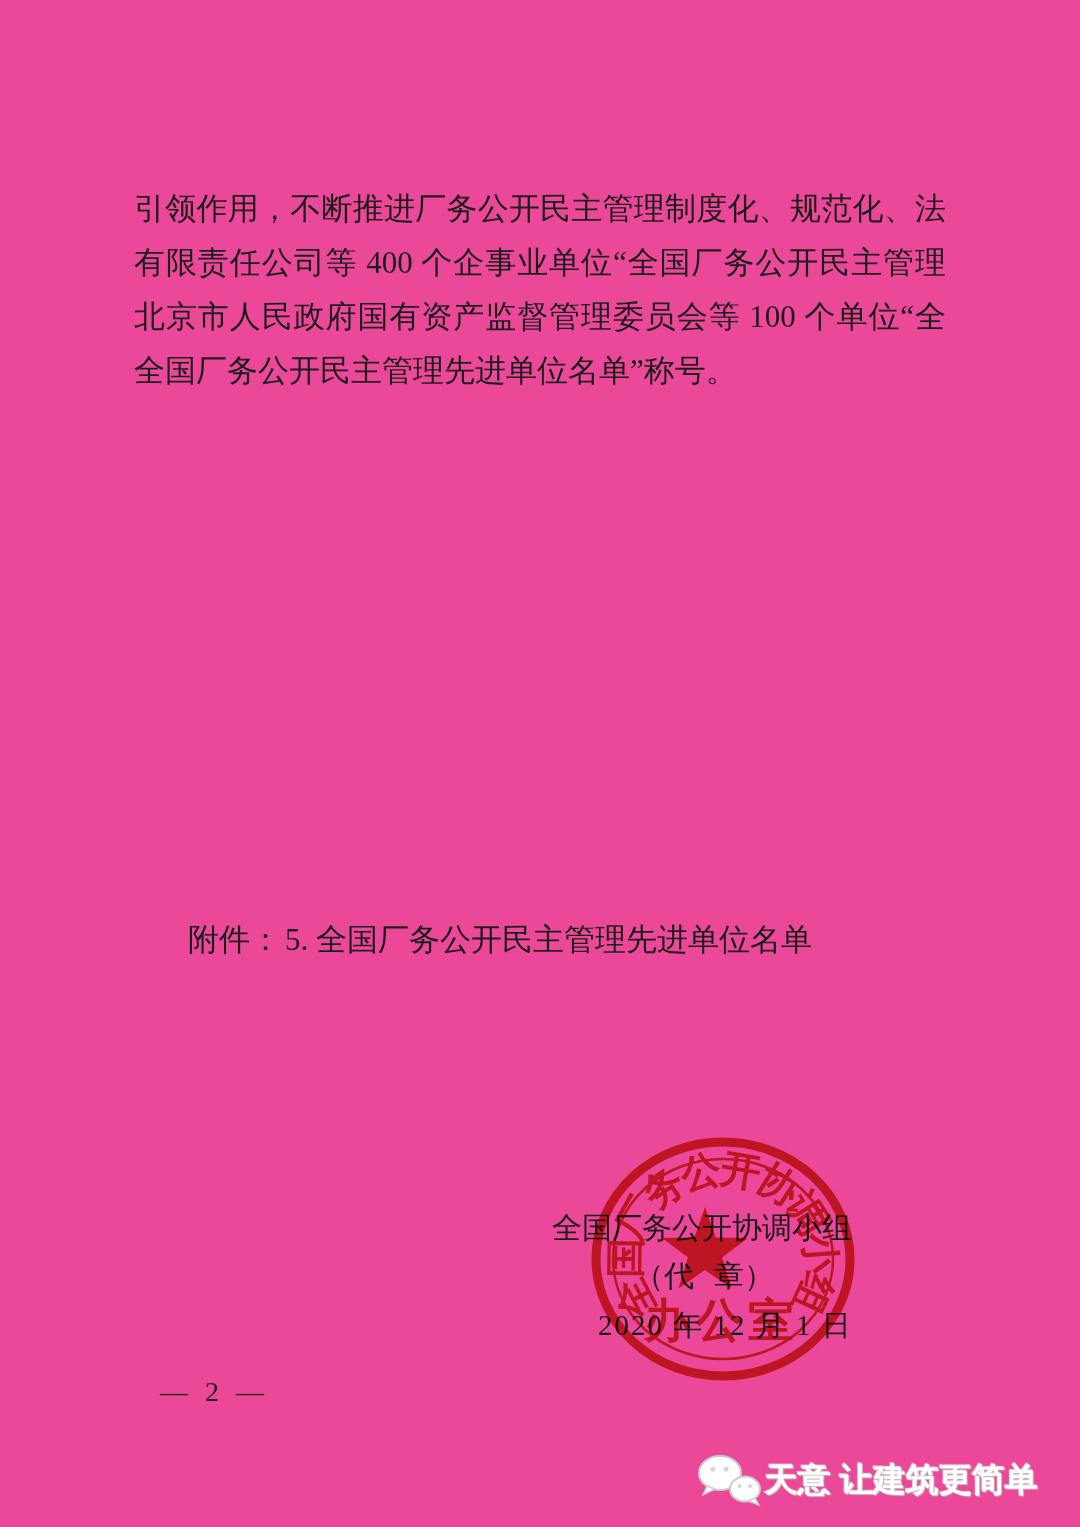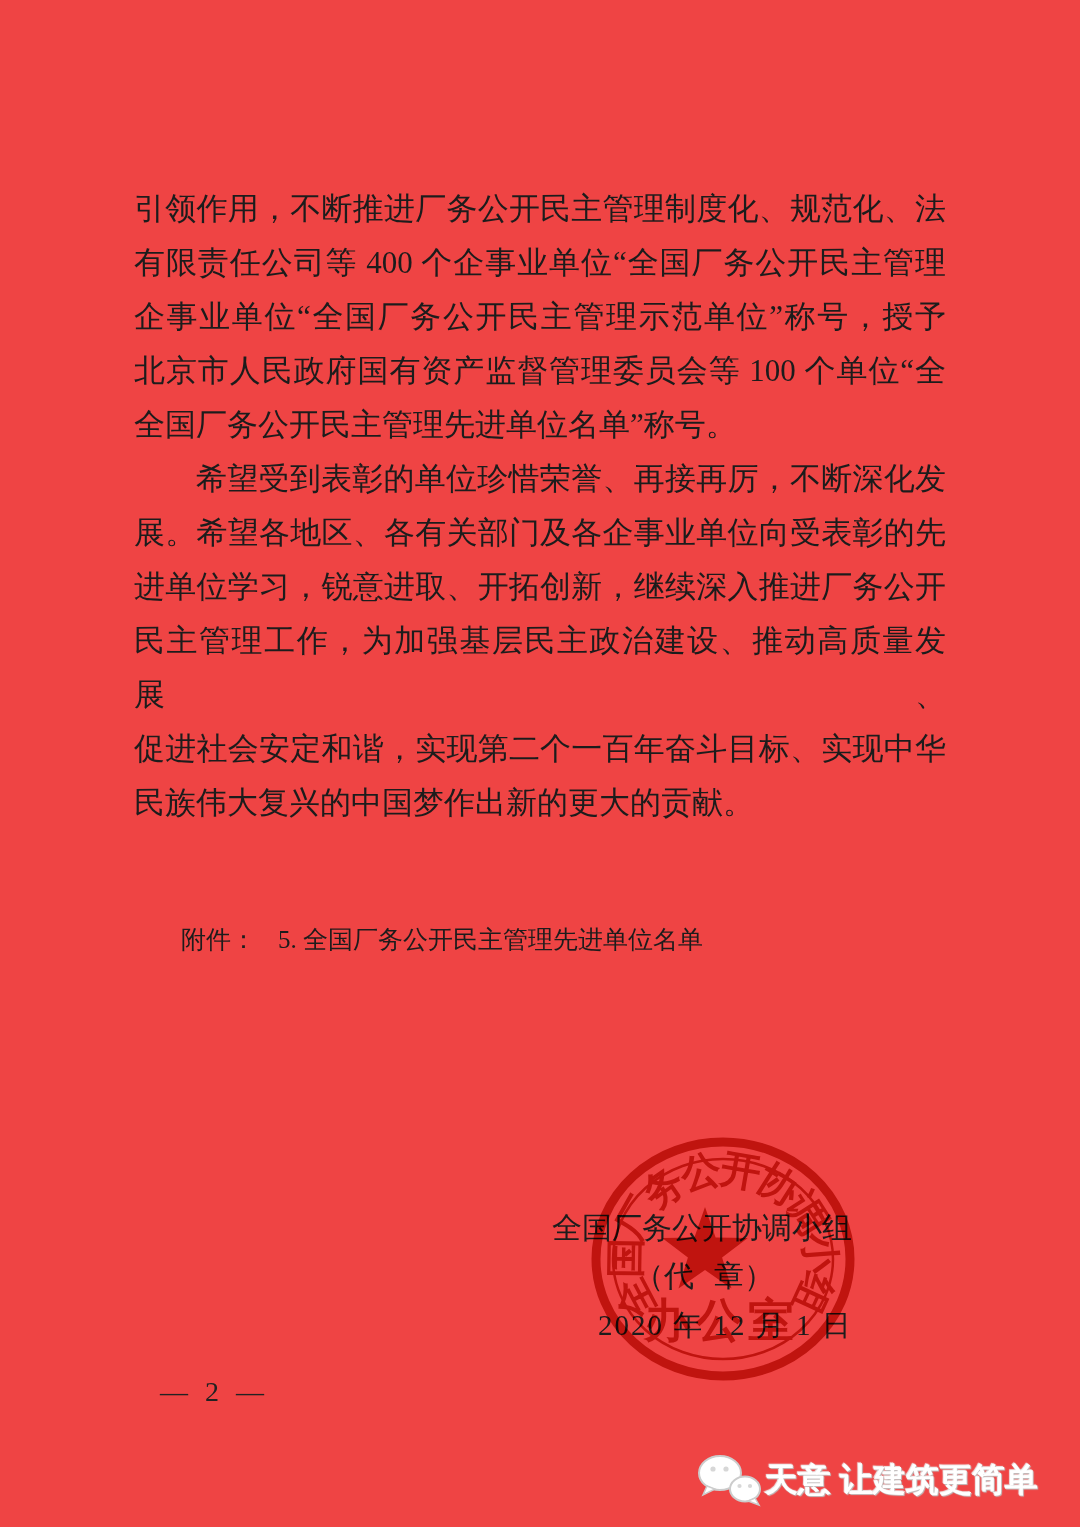--- a/index.html
+++ b/index.html
@@ -1,27 +1,27 @@
 <!DOCTYPE html>
 <html><head>
 <meta charset="utf-8">
 <style>
   html,body{margin:0;padding:0;background:#ffffff;}
   .page{
-    position:relative;width:1080px;height:1527px;background:#ef4444;overflow:hidden;
+    position:relative;width:1080px;height:1527px;background:#ec4899;overflow:hidden;
     font-family:"Liberation Serif","DejaVu Serif",serif;color:#1c1c1c;
   }
   
   .body-text{position:absolute;left:134px;top:182px;width:812px;font-size:31px;line-height:54px;}
   .para{margin:0;}
   .line{white-space:nowrap;}
   .line.fill{white-space:normal;text-align:justify;text-align-last:justify;}
   .para.indent .line:first-child{text-indent:2em;}
   
-  .attach{position:absolute;left:181px;top:913px;font-size:25px;line-height:53px;}
+  .attach{position:absolute;left:188px;top:913px;font-size:31px;line-height:53px;}
   .attach-row{display:flex;}
   .attach-label{width:97px;flex:0 0 auto;}
   .attach-item{white-space:nowrap;}
   
   .sig-org{position:absolute;left:552px;top:1208px;width:302px;font-size:30px;display:flex;justify-content:space-between;white-space:nowrap;z-index:1;}
   .sig-org span{letter-spacing:0;}
   .sig-daizhang{position:absolute;left:634px;top:1256px;width:140px;display:flex;justify-content:space-between;font-size:30px;z-index:1;}
   .sig-date{position:absolute;left:598px;top:1306px;font-size:29px;letter-spacing:2px;white-space:nowrap;z-index:1;}
   
   .seal{position:absolute;left:586px;top:1130px;width:274px;height:258px;mix-blend-mode:multiply;opacity:.93;z-index:2;}
@@ -37,31 +37,22 @@
 </style>
 </head>
 <body>
 
 <div class="page">
 
   <div class="body-text">
       <div class="para">
         <div class="line fill">引领作用，不断推进厂务公开民主管理制度化、规范化、法</div>
         <div class="line fill">有限责任公司等 400 个企事业单位“全国厂务公开民主管理</div>
-        <div class="line fill">企事业单位“全国厂务公开民主管理示范单位”称号，授予</div>
         <div class="line fill">北京市人民政府国有资产监督管理委员会等 100 个单位“全</div>
         <div class="line">全国厂务公开民主管理先进单位名单”称号。</div>
-      </div>
-      <div class="para indent">
-        <div class="line fill">希望受到表彰的单位珍惜荣誉、再接再厉，不断深化发</div>
-        <div class="line fill">展。希望各地区、各有关部门及各企事业单位向受表彰的先</div>
-        <div class="line fill">进单位学习，锐意进取、开拓创新，继续深入推进厂务公开</div>
-        <div class="line fill">民主管理工作，为加强基层民主政治建设、推动高质量发展、</div>
-        <div class="line fill">促进社会安定和谐，实现第二个一百年奋斗目标、实现中华</div>
-        <div class="line">民族伟大复兴的中国梦作出新的更大的贡献。</div>
       </div>
     </div>
 
   <div class="attach">
       <div class="attach-row">
         <span class="attach-label">附件：</span>
         <span class="attach-item">5. 全国厂务公开民主管理先进单位名单</span>
       </div>
     </div>
 

